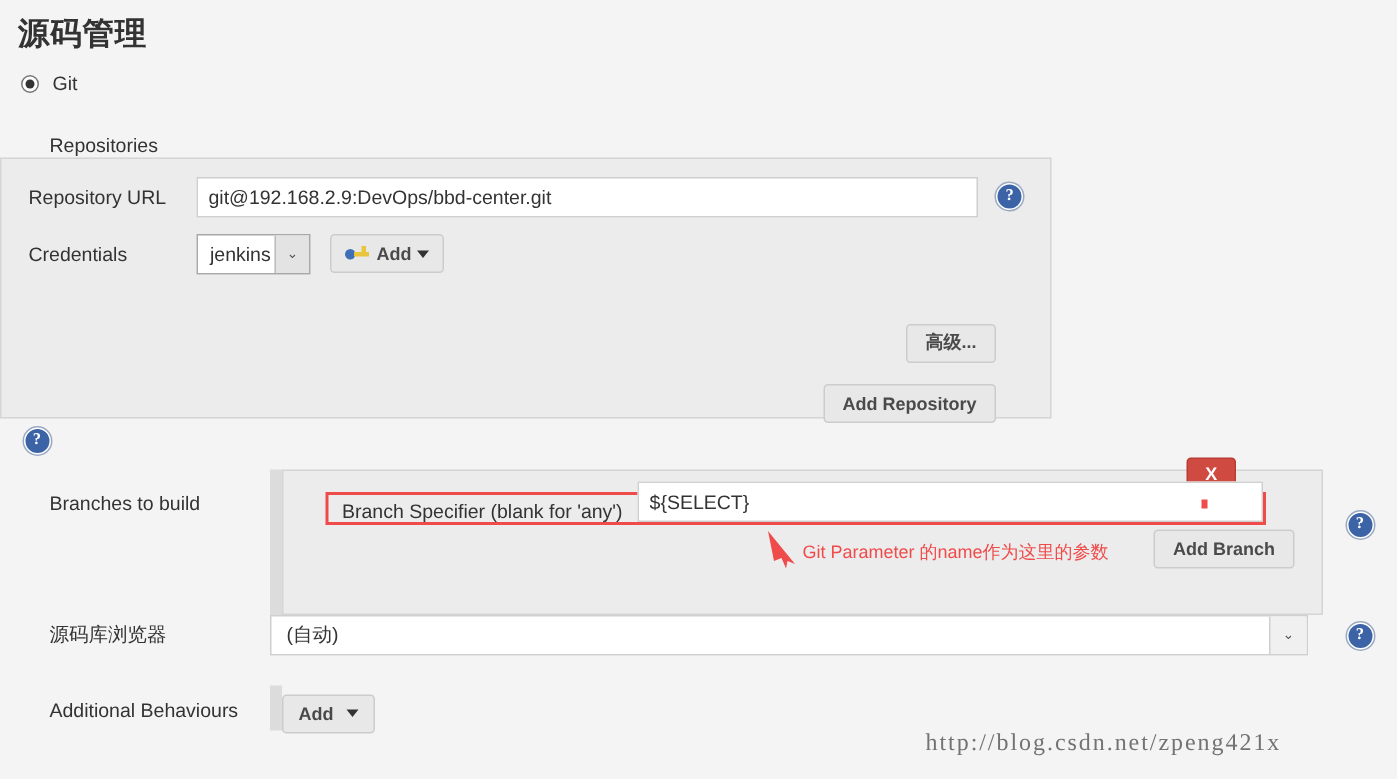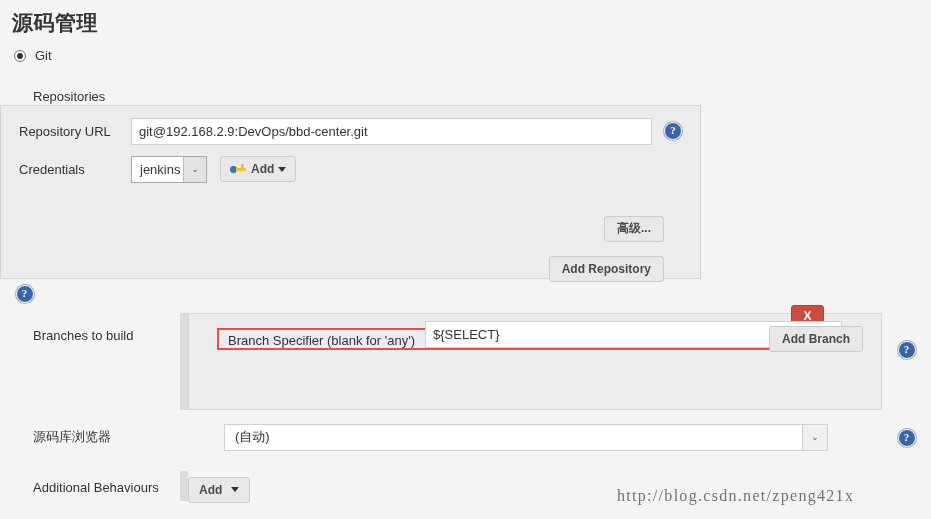--- a/index.html
+++ b/index.html
@@ -397,33 +397,39 @@
       <div class="x-btn">X</div>
 
       <div class="branch-highlight">
         <span class="branch-spec-label">Branch Specifier (blank for 'any')</span>
         <span class="branch-input">
           <input class="text-input" style="width: 100%; height: 27px;" type="text" value="${SELECT}">
           <span class="branch-dot"></span>
         </span>
       </div>
 
+      <div class="annot-row">
+        <svg class="annot-arrow" viewBox="0 0 30 28">
+          <path d="M3 2 L21 24 L16 22 L15 27 L12 20 L7 22 Z" fill="#f04b4b"></path>
+        </svg>
+        <span class="annot-text">Git Parameter 的name作为这里的参数</span>
+      </div>
 
       <div class="add-branch-wrap">
         <span class="btn">Add Branch</span>
       </div>
 
     </div>
   </div>
   <div class="help-col" style="padding-top:28px;">
     <span class="help-icon">?</span>
   </div>
 </div>
 
-<div class="form-row" style="margin-top:14px;gap:44px;">
+<div class="form-row" style="">
   <div class="row-label" style="padding-top:5px;">源码库浏览器</div>
   <div style="flex:1 1 auto; padding-right:10px;">
     <span class="browser-select">
       <span class="select-value">(自动)</span>
       <span class="select-arrow">⌄</span>
     </span>
   </div>
   <div class="help-col" style="padding-top:5px;">
     <span class="help-icon">?</span>
   </div>

